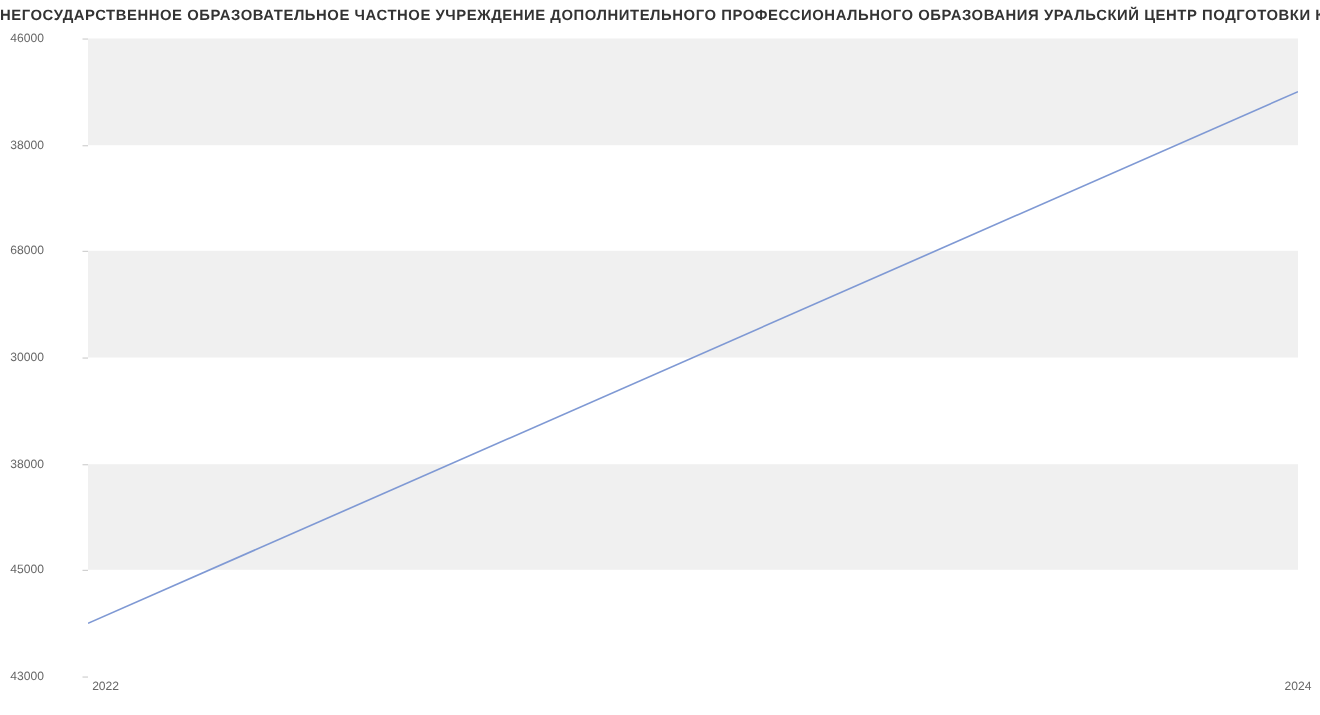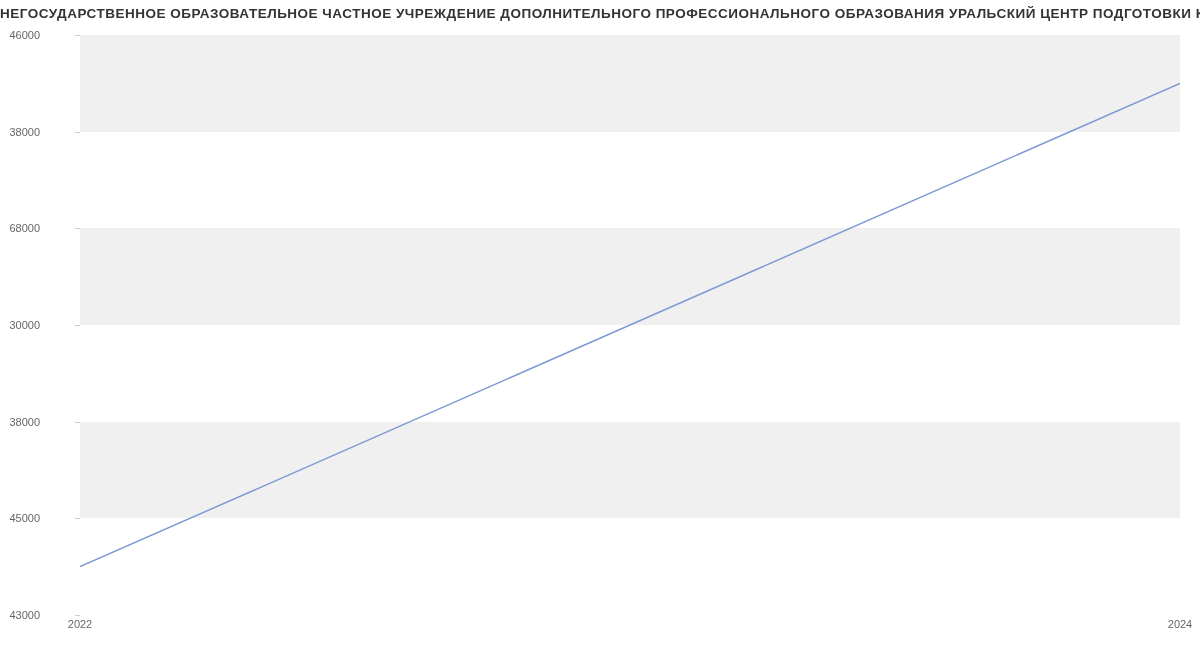--- a/index.html
+++ b/index.html
@@ -95,15 +95,15 @@
     <div class="ytick-label" style="top: 325px;">30000</div>
     <div class="ytick-mark" style="top: 325px;"></div>
     <div class="ytick-label" style="top: 228.333px;">68000</div>
     <div class="ytick-mark" style="top: 228.333px;"></div>
     <div class="ytick-label" style="top: 131.667px;">38000</div>
     <div class="ytick-mark" style="top: 131.667px;"></div>
     <div class="ytick-label" style="top: 35px;">46000</div>
     <div class="ytick-mark" style="top: 35px;"></div>
   </div>
 <div id="xticks">
-    <div class="xtick-label" style="left: 80px;">2022</div>
+    <div class="xtick-label" style="left: 96px;">2022</div>
     <div class="xtick-label" style="left: 1180px;">2024</div>
   </div>
 
 </body></html>

